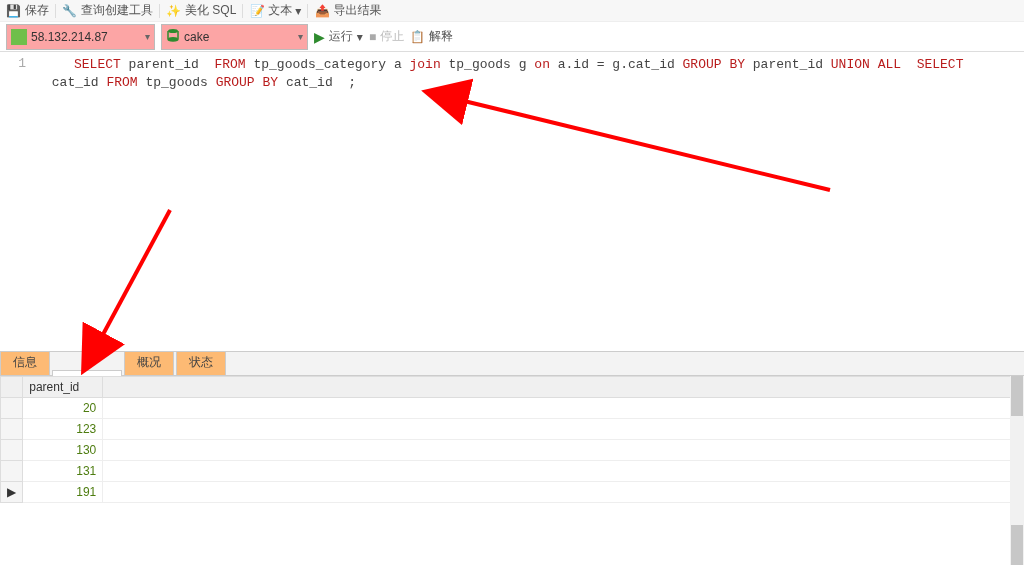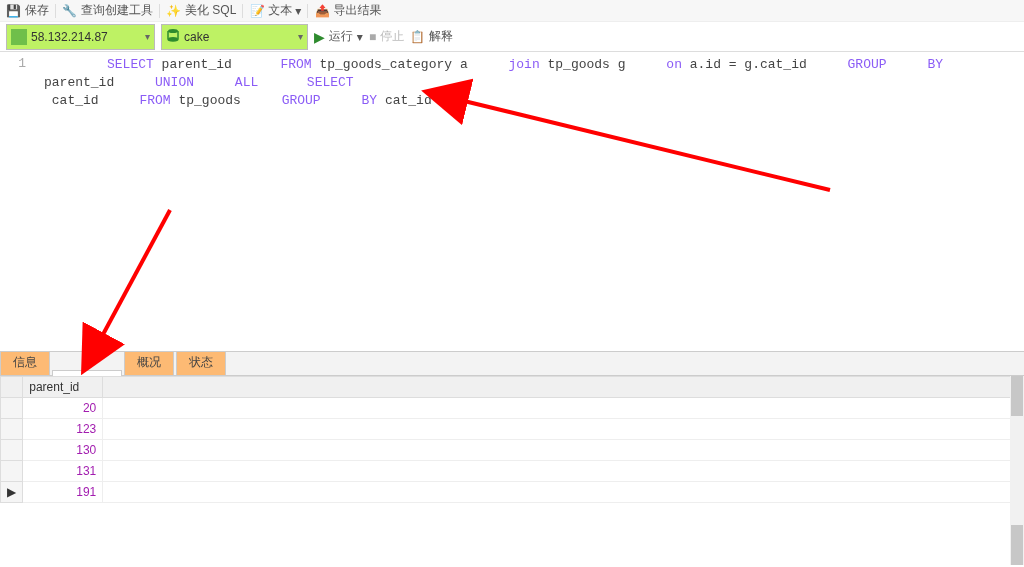--- a/index.html
+++ b/index.html
@@ -1,41 +1,41 @@
 <!DOCTYPE html>
 <html><head>
   <meta charset="utf-8">
   <style>
     * { box-sizing: border-box; margin: 0; padding: 0; }
     body { font-family: "Microsoft YaHei", sans-serif; font-size: 12px; color: #333; background: #fff; width: 1024px; height: 567px; overflow: hidden; position: relative; }
     .toolbar-top { display: flex; align-items: center; height: 22px; padding: 2px 6px; gap: 6px; color: #666; border-bottom: 1px solid #eee; background:#f7f7f7; }
     .tb-item { display:flex; align-items:center; gap:3px; color:#555; cursor:pointer; }
     .tb-sep { width:1px; height:14px; background:#ddd; }
     .toolbar-main { display:flex; align-items:center; height:30px; padding:4px 6px; gap:6px; border-bottom:1px solid #ddd; }
-    .combo { display:flex; align-items:center; height:22px; border:1px solid #bbb; background:#bef264; padding:12px 4px; gap:4px; cursor:pointer; }
+    .combo { display:flex; align-items:center; height:22px; border:1px solid #bbb; background:#fca5a5; padding:12px 4px; gap:4px; cursor:pointer; }
     .combo .txt { min-width:110px; }
     .combo .arrow { color:#666; font-size:10px; }
     .icon-box { width:16px; height:16px; display:inline-flex; align-items:center; justify-content:center; }
     .db-icon { color:#2e8b2e; font-size:14px; }
     .run-icon { color:#2e8b2e; font-size:14px; }
     .stop-icon { color:#aaa; font-size:12px; }
     .explain-icon { color:#888; }
     .run-group { display:flex; align-items:center; gap:4px; color:#555; cursor:pointer; }
     .disabled { color:#bbb; }
     .editor { position:relative; height:300px; display:flex; border-bottom:1px solid #ccc; background:#fff; font-family: Consolas, "Courier New", monospace; font-size:13px; }
     .gutter { width:36px; text-align:right; padding:4px 10px 4px 0; color:#aaa; background:#fff; user-select:none; }
     .code { flex:1; padding:4px 8px; white-space:pre-wrap; line-height:18px; }
-    .kw { color:#8b5cf6;margin-left:33px; }
+    .kw { color:#b91c1c; }
     .plain { color:#444; }
     .tabs { display:flex; align-items:flex-end; height:24px; background:#f3f3f3; border-bottom:1px solid #ccc; }
     .tab { padding:4px 12px; border:1px solid #ccc; border-bottom:none; margin-right:2px; background:#fdba74; color:#444; cursor:pointer; }
     .tab.active { background:#fff; position:relative; top:18px; }
     .grid { width:100%; border-collapse:collapse; }
     .grid th { background:#f0f0f0; border:1px solid #ddd; padding:3px 6px; text-align:left; font-weight:normal; color:#333; }
-    .grid td { border:1px solid #eee; padding:3px 6px; text-align:right; color:#a21caf; height:20px; }
+    .grid td { border:1px solid #eee; padding:3px 6px; text-align:right; color:#4d7c0f; height:20px; }
     .grid td.rowhead { width:16px; background:#f5f5f5; border:1px solid #ddd; }
     .grid td.rowhead.pointer { color:#333; }
     .result-wrap { position:relative; height:189px; overflow:hidden; }
     .scrollbar { position:absolute; right:0; top:0; width:14px; height:100%; background:#f1f1f1; }
     .scrollbar .thumb { position:absolute; width:12px; left:1px; background:#c7c7c7; top:0; height:40px; }
     .anno { position:absolute; pointer-events:none; }
     svg.arrow-anno { position:absolute; overflow:visible; }
     .server-icon { background:#6fbf4a; width:16px; height:16px; display:inline-block; }
   </style>
 </head>

